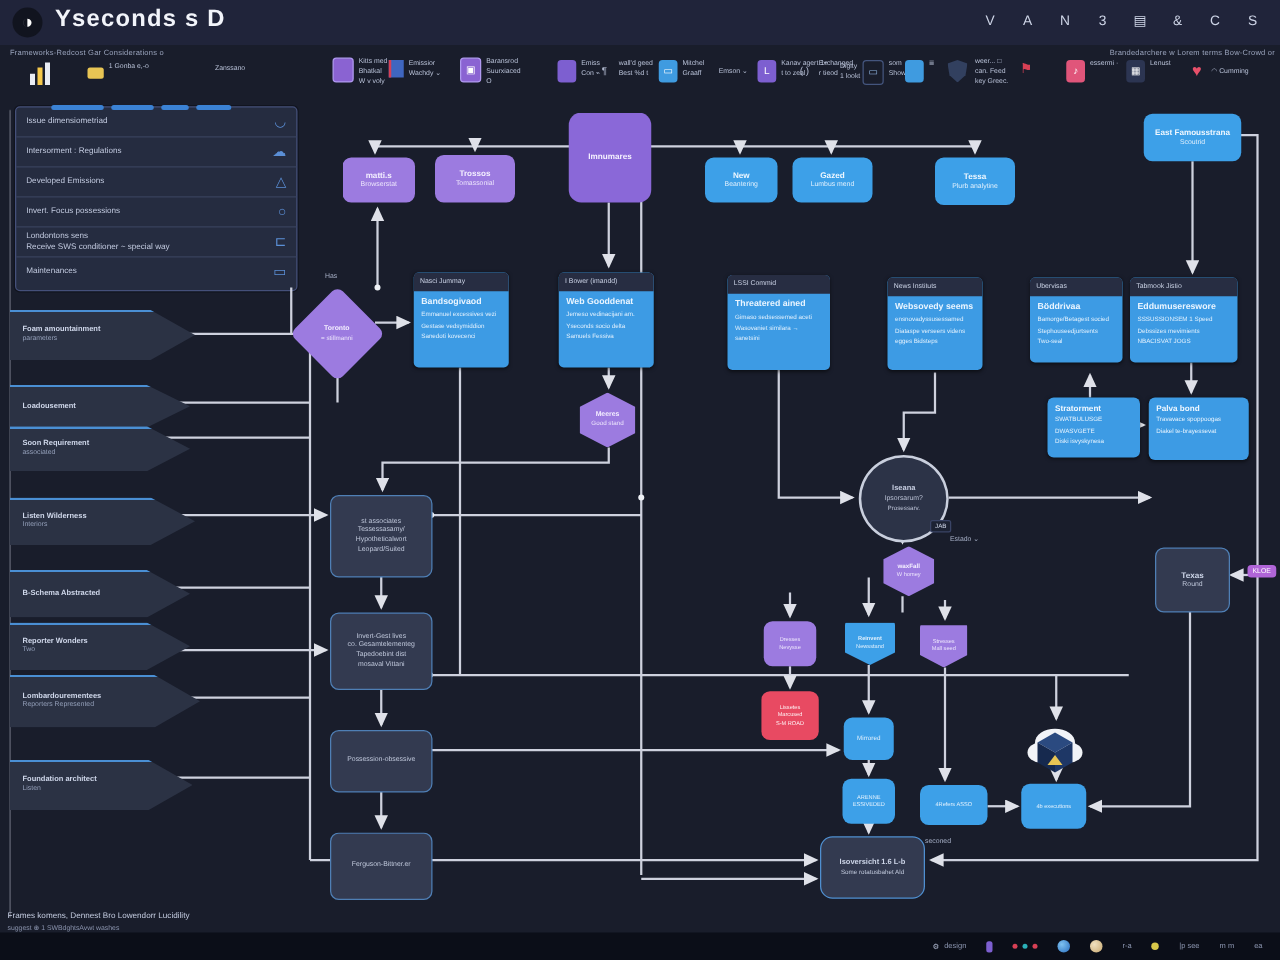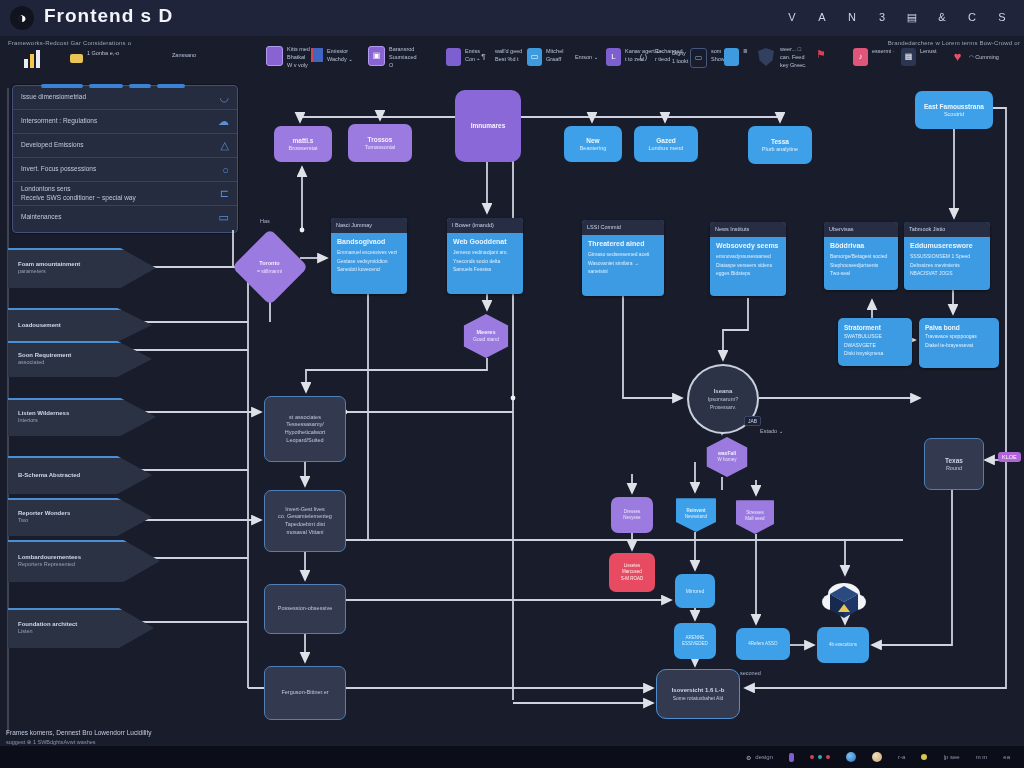--- a/index.html
+++ b/index.html
@@ -86,21 +86,21 @@
   .dot{width:6px;height:6px;border-radius:50%;}
   svg.wires{position:absolute;left:0;top:0;z-index:2;}
 </style>
 </head>
 <body>
 
 <div id="app">
 
   <div id="header">
     <div class="logo">◑</div>
-    <div class="apptitle">Frontend s D</div>
+    <div class="apptitle">Yseconds s D</div>
     <div class="hicons">
       <div class="hicon">V</div>
       <div class="hicon">A</div>
       <div class="hicon">N</div>
       <div class="hicon">3</div>
       <div class="hicon">▤</div>
       <div class="hicon">&amp;</div>
       <div class="hicon">C</div>
       <div class="hicon">S</div>
     </div>

